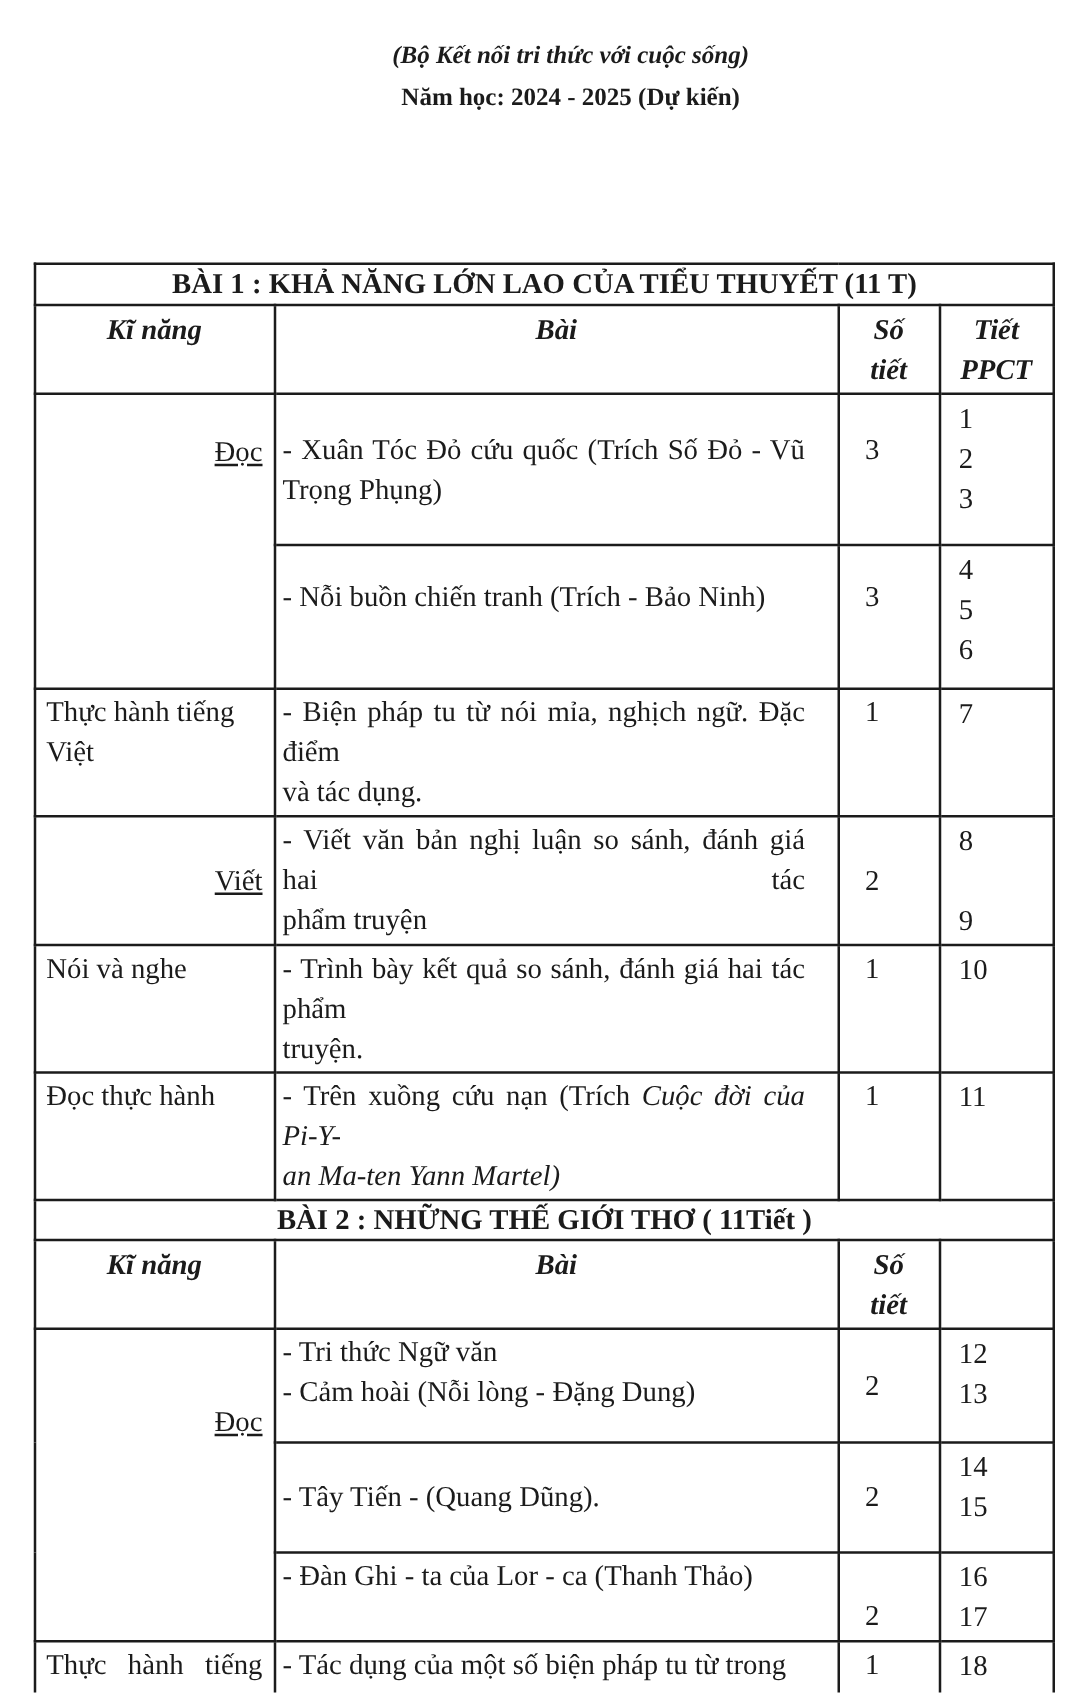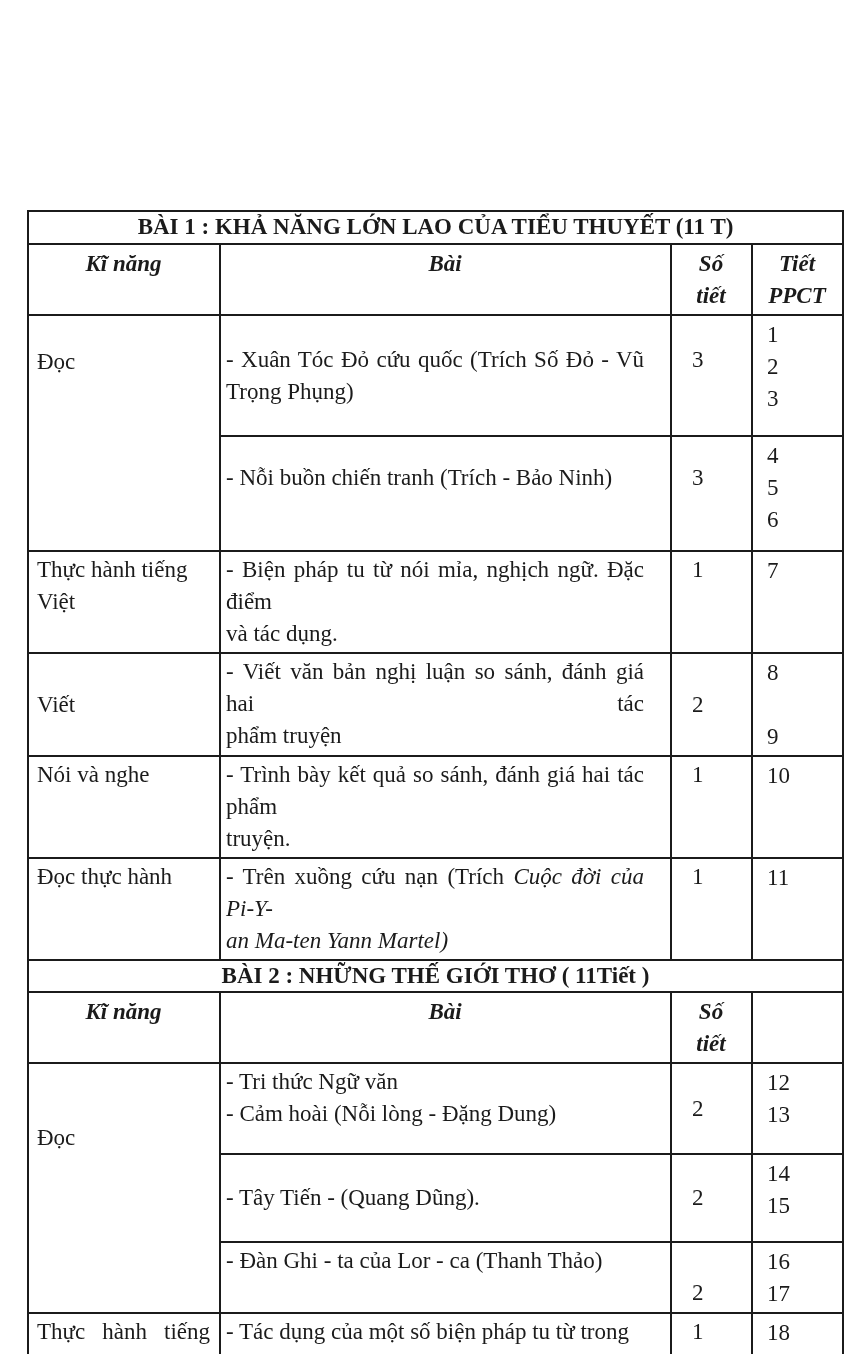--- a/index.html
+++ b/index.html
@@ -19,41 +19,43 @@
   }
   td{
     border:2px solid #1b1b1b;vertical-align:top;
     font-size:23px;line-height:32px;
     padding:2px 9px 2px 8px;overflow:hidden;
   }
   .sec{
     text-align:center;font-weight:bold;padding:0 4px;line-height:30px;
   }
   .ch{font-weight:bold;font-style:italic;text-align:center;padding-top:3px;}
-  .ctr{text-align:left;}
+  .ctr{text-align:right;text-decoration:underline;}
   .vmid{vertical-align:middle;}
   .bai{padding-left:5px;padding-right:26px;}
   .num3{padding-left:20px;}
   .num4{padding-left:14px;padding-top:3px;}
   .pt30{padding-top:30px;}
   .pt58{padding-top:58px;}
   .line{min-height:32px;}
   .jl{text-align:justify;text-align-last:justify;}
   .it{font-style:italic;}
   
   tr.h33{height:33px;} tr.h64{height:64px;} tr.h121{height:121px;}
   tr.h115{height:115px;} tr.h61{height:61px;} tr.h96{height:96px;}
   tr.h63{height:63px;margin-top:45px;} tr.hr64{height:64px;} tr.h31{height:31px;}
   tr.h66{height:66px;} tr.h91{height:91px;} tr.h88{height:88px;}
   tr.b64{height:64px;} tr.b63{height:63px;}
 </style>
 </head>
 <body>
 
 <div class="title-block">
+  <div class="subtitle">(Bộ Kết nối tri thức với cuộc sống)</div>
+  <div>Năm học: 2024 - 2025 (Dự kiến)</div>
 </div>
 
 <table class="ppct">
   <colgroup>
     <col style="width:192px">
       <col style="width:451px">
       <col style="width:81px">
       <col style="width:91px">
   </colgroup>
 

